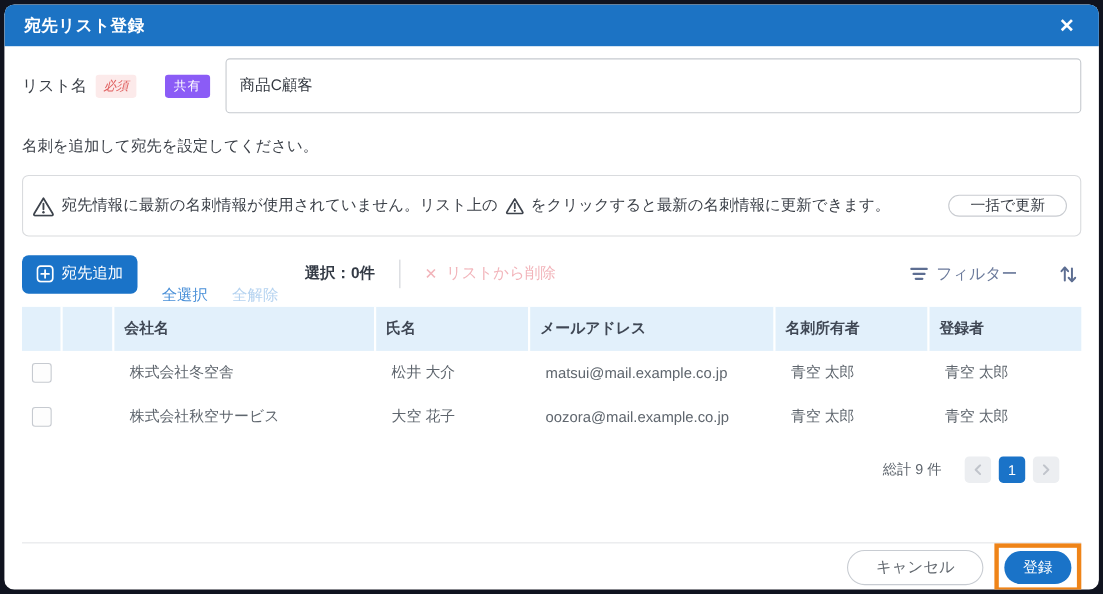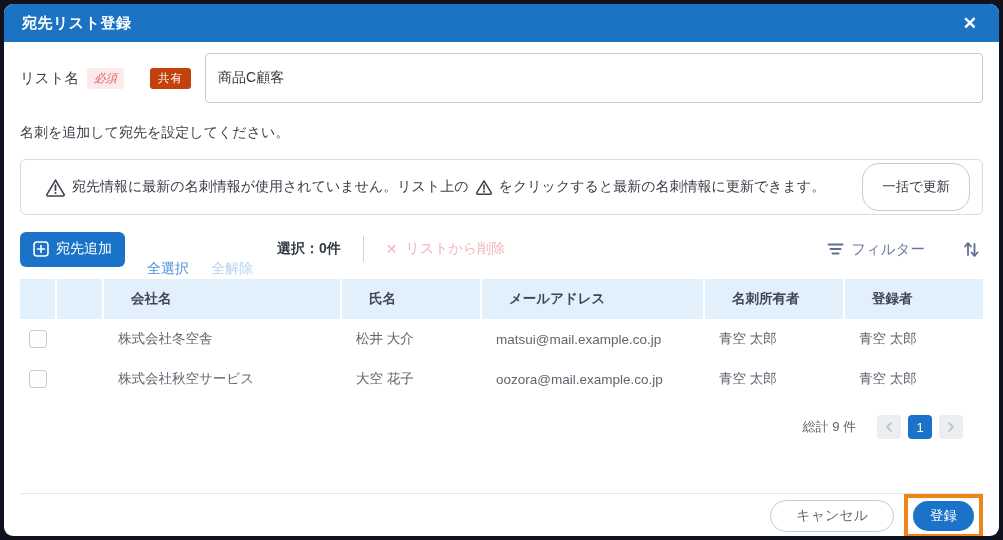--- a/index.html
+++ b/index.html
@@ -25,38 +25,38 @@
   }
   
   .dlg-body{padding:0 16px;}
   .form-row{margin-top:18px;display:flex;align-items:center;height:36px;}
   .lbl{font-size:14.5px;color:#3a3f47;}
   .badge-required{
     margin-left:8px;background:#fceaea;color:#e06060;font-size:11.5px;
     font-style:italic;padding:3px 7px;border-radius:3px;
   }
   .badge-shared{
-    margin-left:26px;background:#c2410c;color:#ffffff;font-size:11.5px;
+    margin-left:26px;background:#8b5cf6;color:#ffffff;font-size:11.5px;
     padding:3px 8px;border-radius:3px;letter-spacing:1px;
   }
   .list-name-input{
     margin-left:14px;flex:1;height:50px;border:1px solid #c6cacf;border-radius:4px;
     font-size:14px;color:#333840;padding:0 12px;outline:none;box-sizing:border-box;
     font-family:inherit;
   }
   .instruction{margin-top:28px;font-size:14px;color:#3a3f47;}
   
   .warning-box{
     margin-top:17px;height:56px;border:1px solid #d9dbde;border-radius:6px;
-    display:flex;align-items:center;padding:0 12px 0 24px;box-sizing:border-box;
+    display:flex;align-items:center;padding:0 12px 0 8px;box-sizing:border-box;
   }
   .warning-text{font-size:14px;color:#3a3f47;display:flex;align-items:center;gap:6px;flex:1;}
   .warn-svg{flex:none;display:block;}
   .pill-btn{
-    flex:none;height:48px;border:1px solid #c9ccd1;border-radius:17px;background:#ffffff;
+    flex:none;height:20px;border:1px solid #c9ccd1;border-radius:17px;background:#ffffff;
     color:#3a3f47;font-size:13.5px;padding:0 19px;cursor:pointer;font-family:inherit;
   }
   
   .toolbar{margin-top:16px;height:36px;display:flex;align-items:center;}
   .btn-add{
     height:35px;background:#1a73c8;border:none;border-radius:6px;color:#fff;
     font-size:14px;display:flex;align-items:center;gap:7px;padding:0 13px;
     cursor:pointer;font-family:inherit;
   }
   .tb-link{font-size:14px;color:#4a90d8;margin-left:22px;cursor:pointer;text-decoration:none;margin-top:40px;}
@@ -67,21 +67,21 @@
   .tb-right{margin-left:auto;display:flex;align-items:center;}
   .filter-btn,.sort-btn{
     background:none;border:none;cursor:pointer;display:flex;align-items:center;gap:7px;
     font-size:14.5px;color:#6b7a9b;font-family:inherit;padding:2px 4px;
   }
   .sort-btn{margin-left:30px;}
   
   .table{margin-top:12px;}
   .tr{display:grid;grid-template-columns:35px 47px 238px 140px 223px 140px auto;}
   .thead{background:#e2f0fb;height:40px;}
-  .th{display:flex;align-items:center;padding-left:27px;font-size:13.5px;
+  .th{display:flex;align-items:center;padding-left:9px;font-size:13.5px;
       color:#3f4754;font-weight:600;box-sizing:border-box;}
   .th+.th{border-left:2px solid #ffffff;}
   .th.blank{padding-left:0;}
   .row{height:40px;}
   .td{display:flex;align-items:center;padding-left:16px;font-size:13.5px;
       color:#5f666e;box-sizing:border-box;}
   .td.cb{justify-content:center;padding-left:0;}
   .row-cb{
     appearance:none;-webkit-appearance:none;width:18px;height:18px;margin:0;
     border:1.5px solid #c6cad0;border-radius:3px;background:#fdfdfd;cursor:pointer;

